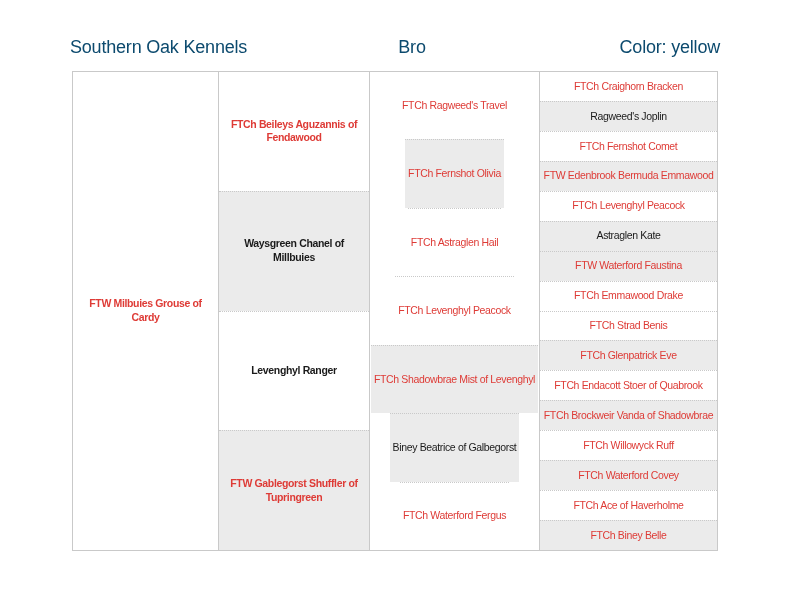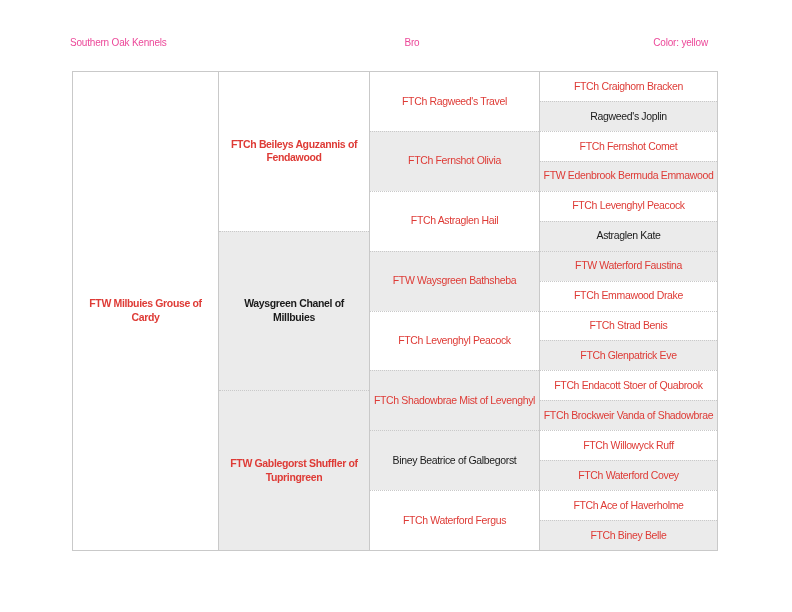--- a/index.html
+++ b/index.html
@@ -7,49 +7,49 @@
     position: relative;
     width: 792px;
     height: 612px;
     background: #ffffff;
     font-family: "Liberation Sans", sans-serif;
     overflow: hidden;
   }
   .hdr {
     position: absolute;
     top: 37px;
-    font-size: 10px;
-    color: #ec4899;
+    font-size: 18px;
+    color: #0c4a6e;
     letter-spacing: -0.2px;
     white-space: nowrap;
   }
   .hdr-left   { left: 70px; }
   .hdr-center { left: 16px; width: 792px; text-align: center; }
-  .hdr-right  { right: 84px; }
+  .hdr-right  { right: 72px; }
 
   .pedigree {
     position: absolute;
     left: 72px;
     top: 71px;
     width: 646px;
     height: 480px;
     display: flex;
     box-sizing: border-box;
     border: 1px solid var(--grid-line, #C9C9C9);
     background: #ffffff;
   }
   .gen-col {
     display: flex;
     flex-direction: column;
     box-sizing: border-box;
   }
   .gen-col + .gen-col { border-left: 1px solid var(--grid-line, #C9C9C9); }
   .col-0 { width: 145px; }
   .col-1 { width: 151px; }
-  .col-2 { width: 170px; }
+  .col-2 { width: 170px; align-items: center; }
   .col-3 { flex: 1; }
 
   .cell {
     flex: 1 1 0;
     display: flex;
     align-items: center;
     justify-content: center;
     text-align: center;
     box-sizing: border-box;
     padding: 0 3px;
@@ -75,28 +75,28 @@
 
   <div class="pedigree">
       <div class="gen-col col-0">
         <div class="cell red">FTW Milbuies Grouse of
 Cardy</div>
       </div>
       <div class="gen-col col-1">
         <div class="cell red">FTCh Beileys Aguzannis of
 Fendawood</div>
         <div class="cell shaded">Waysgreen Chanel of Millbuies</div>
+        <div class="cell">Levenghyl Ranger</div>
         <div class="cell shaded red">FTW Gablegorst Shuffler of
 Tupringreen</div>
       </div>
       <div class="gen-col col-2">
         <div class="cell red">FTCh Ragweed's Travel</div>
         <div class="cell shaded red">FTCh Fernshot Olivia</div>
         <div class="cell red">FTCh Astraglen Hail</div>
-        <div class="cell shaded red">FTW Waysgreen Bathsheba</div>
         <div class="cell red">FTCh Levenghyl Peacock</div>
         <div class="cell shaded red">FTCh Shadowbrae Mist of Levenghyl</div>
         <div class="cell shaded">Biney Beatrice of Galbegorst</div>
         <div class="cell red">FTCh Waterford Fergus</div>
       </div>
       <div class="gen-col col-3">
         <div class="cell red">FTCh Craighorn Bracken</div>
         <div class="cell shaded">Ragweed's Joplin</div>
         <div class="cell red">FTCh Fernshot Comet</div>
         <div class="cell shaded red">FTW Edenbrook Bermuda Emmawood</div>

